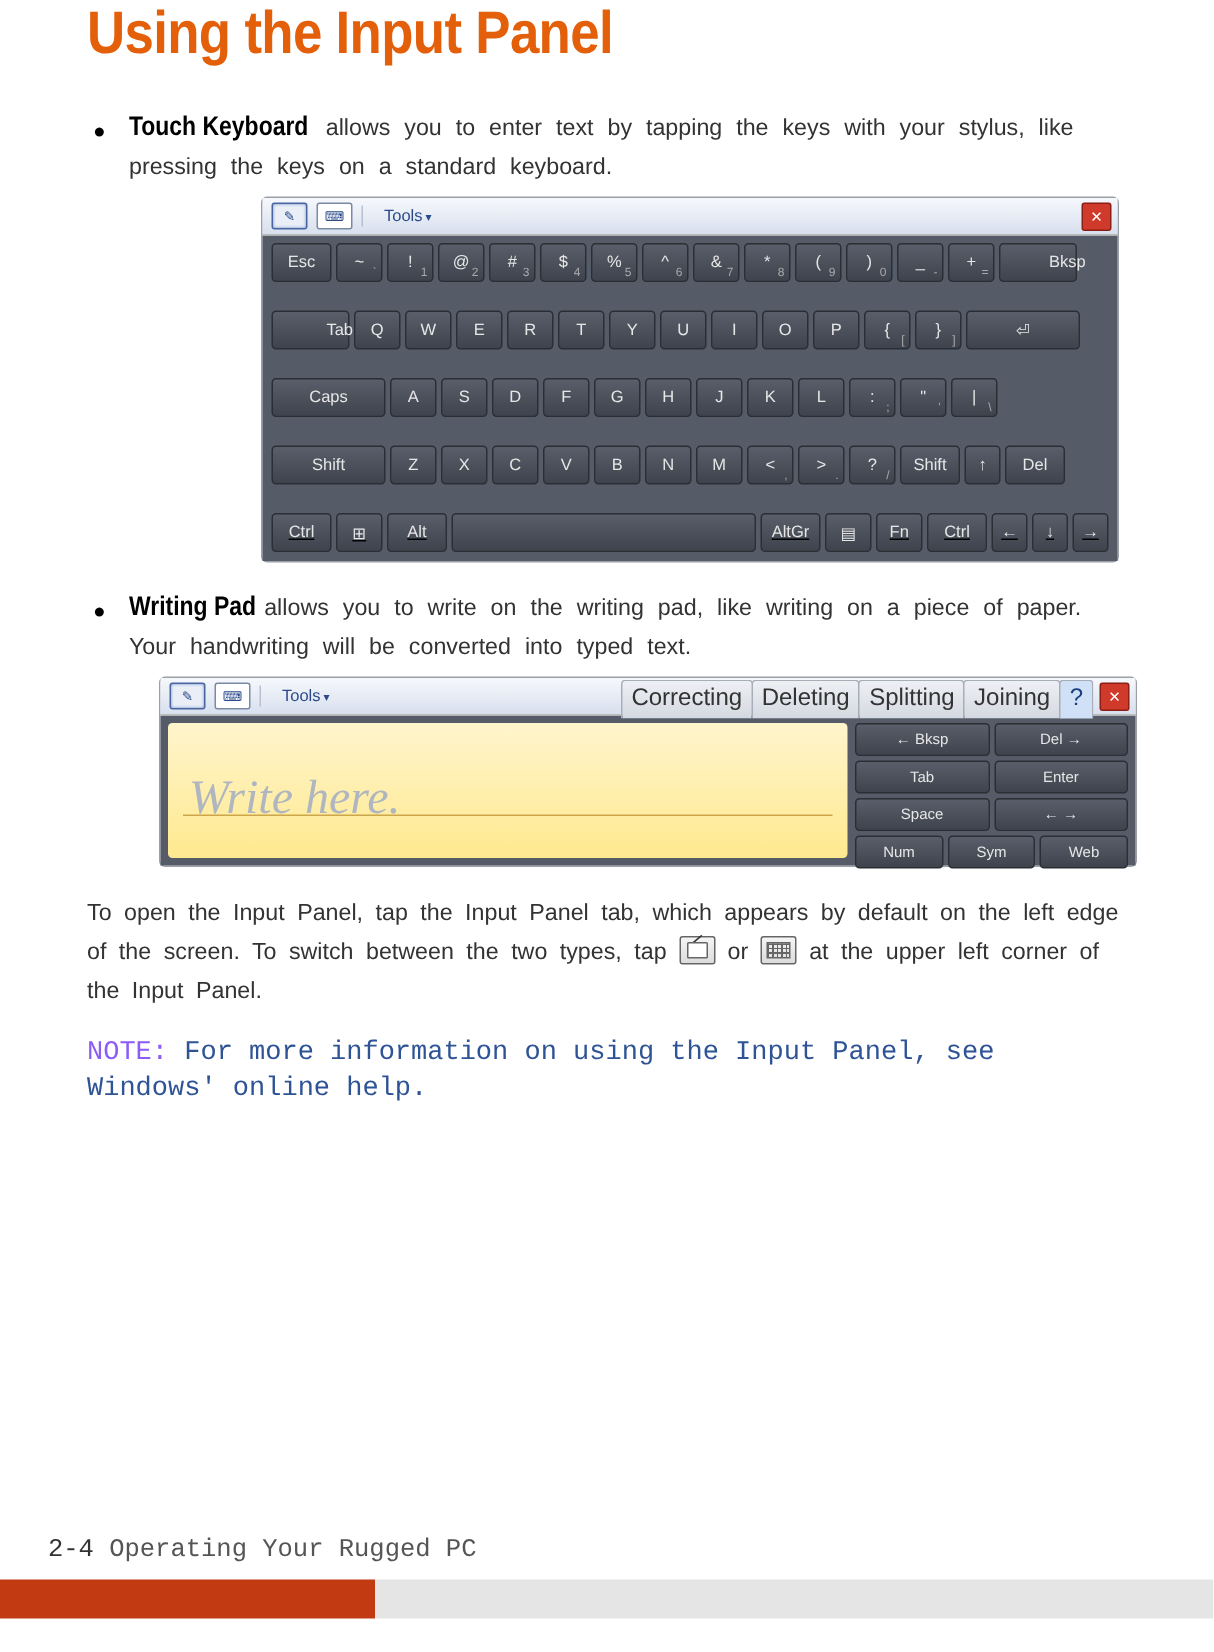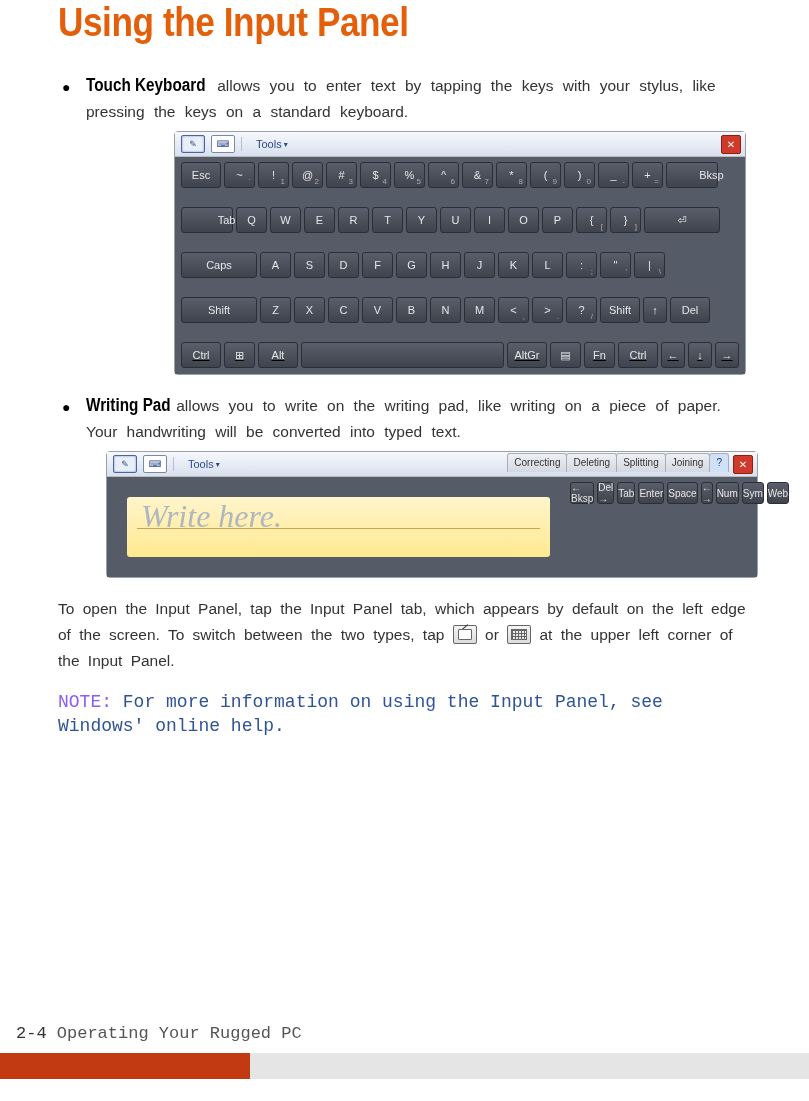--- a/index.html
+++ b/index.html
@@ -78,21 +78,21 @@
   .footer {
     position: absolute;
     bottom: 22px;
     left: 0;
     width: 100%;
   }
   .footer-text {
     font-family: "Courier New", monospace;
     font-size: 17px;
     color: #555;
-    padding-left: 16px;
+    padding-left: 32px;
   }
   .page-num { color:#333; }
   .footer-bar {
     margin-top: 10px;
     height: 26px;
     display: flex;
   }
   .footer-red {
     width: 250px;
     background: #c13a12;
@@ -209,21 +209,21 @@
     border-bottom:1px solid #bbb;
     font-size:11px;
     color:#2b4a8b;
     position:relative;
   }
   .pad-right-tabs {
     position:absolute;
     right:28px; top:1px;
     display:flex;
     gap:0;
-    font-size:10px;
+    font-size:16px;
   }
   .pad-right-tabs span {
     background:linear-gradient(#eef0f4,#d4d8e0);
     border:1px solid #a8aeb8;
     border-bottom:none;
     padding:3px 6px 4px 6px;
     border-radius:3px 3px 0 0;
     color:#333;
     margin-left:-1px;
   }
@@ -239,21 +239,21 @@
     display:flex;align-items:center;justify-content:center;
   }
   .pad-body {
     display:flex;
     height:100px;
     background:#555c68;
   }
   .pad-writing {
     flex:1;
     background:linear-gradient(#fff5cc,#ffe98f);
-    margin:20px;
+    margin:5px;
     border-radius:3px;
     position:relative;
     overflow:hidden;
   }
   .pad-line {
     position:absolute;
     left:10px; right:10px;
     bottom:28px;
     border-bottom:1px solid #cba64a;
   }
@@ -263,21 +263,21 @@
     font-size:32px;
     color:#b0b6c0;
     position:absolute;
     left:14px;
     bottom:22px;
   }
   .pad-sidekeys {
     width:182px;
     padding:5px 5px 5px 0;
     display:flex;
-    flex-direction:row;
+    flex-direction:column;
     gap:3px;
   }
   .pad-sidekeys .prow {display:flex; gap:3px;}
   .pkey {
     flex:1;
     background:linear-gradient(#595e6a,#3e434d);
     border:1px solid #2a2e35;
     border-radius:3px;
     color:#e6e6e6;
     font-size:10px;

